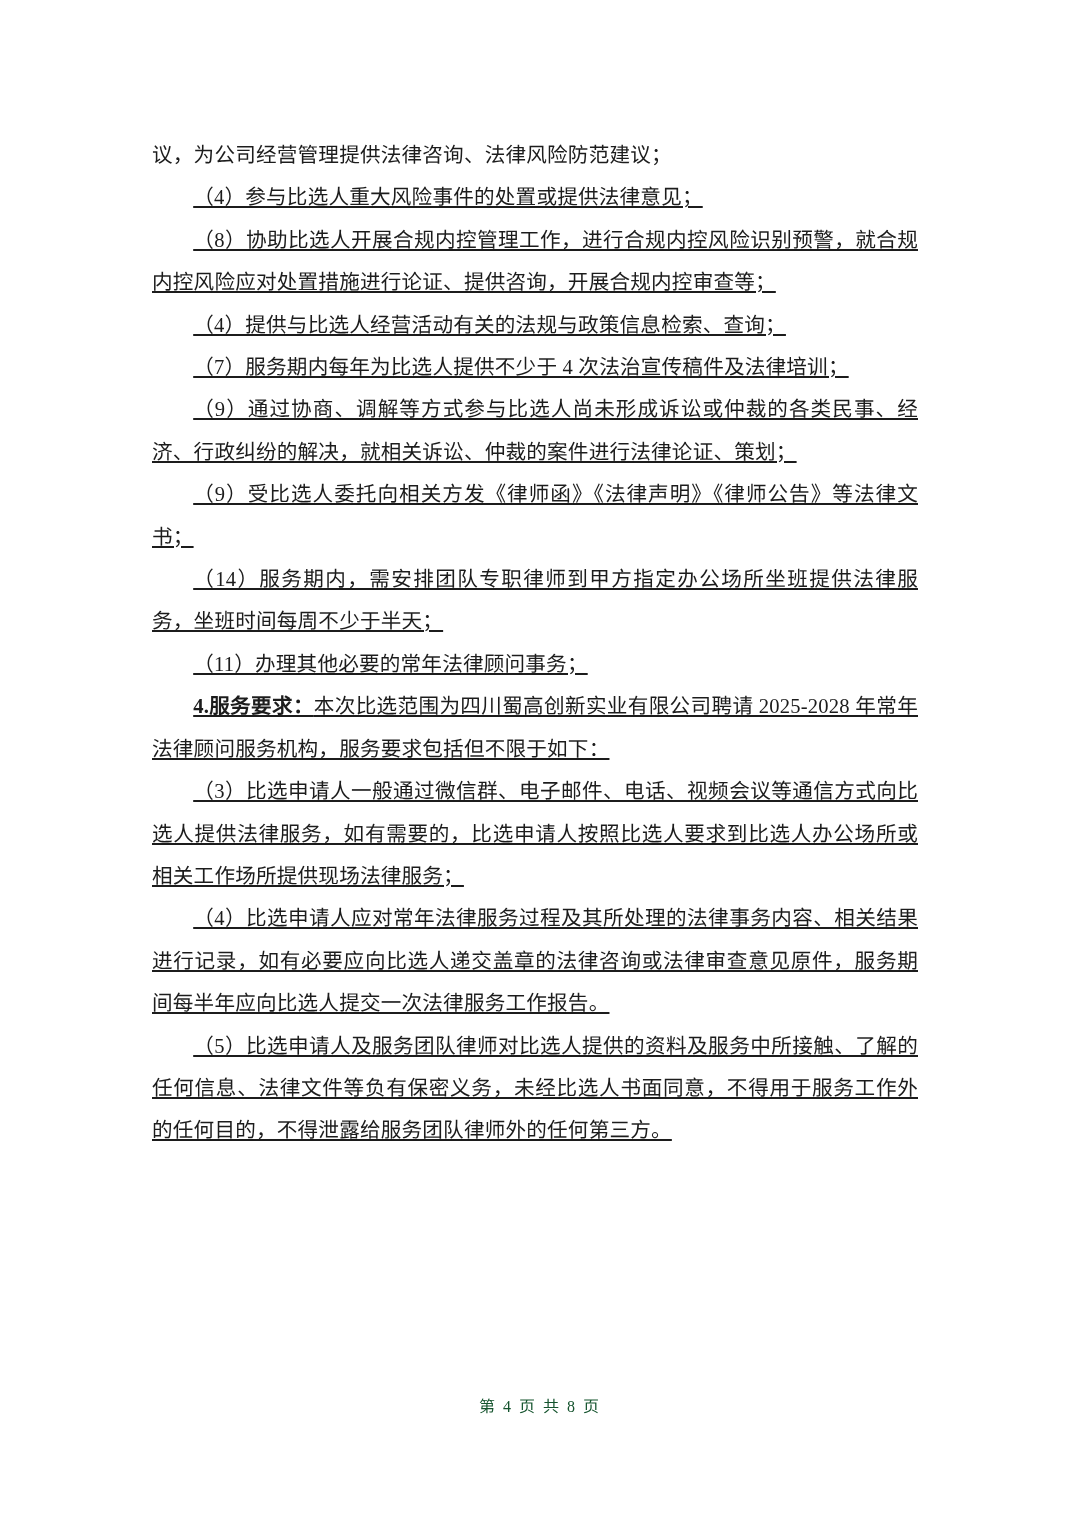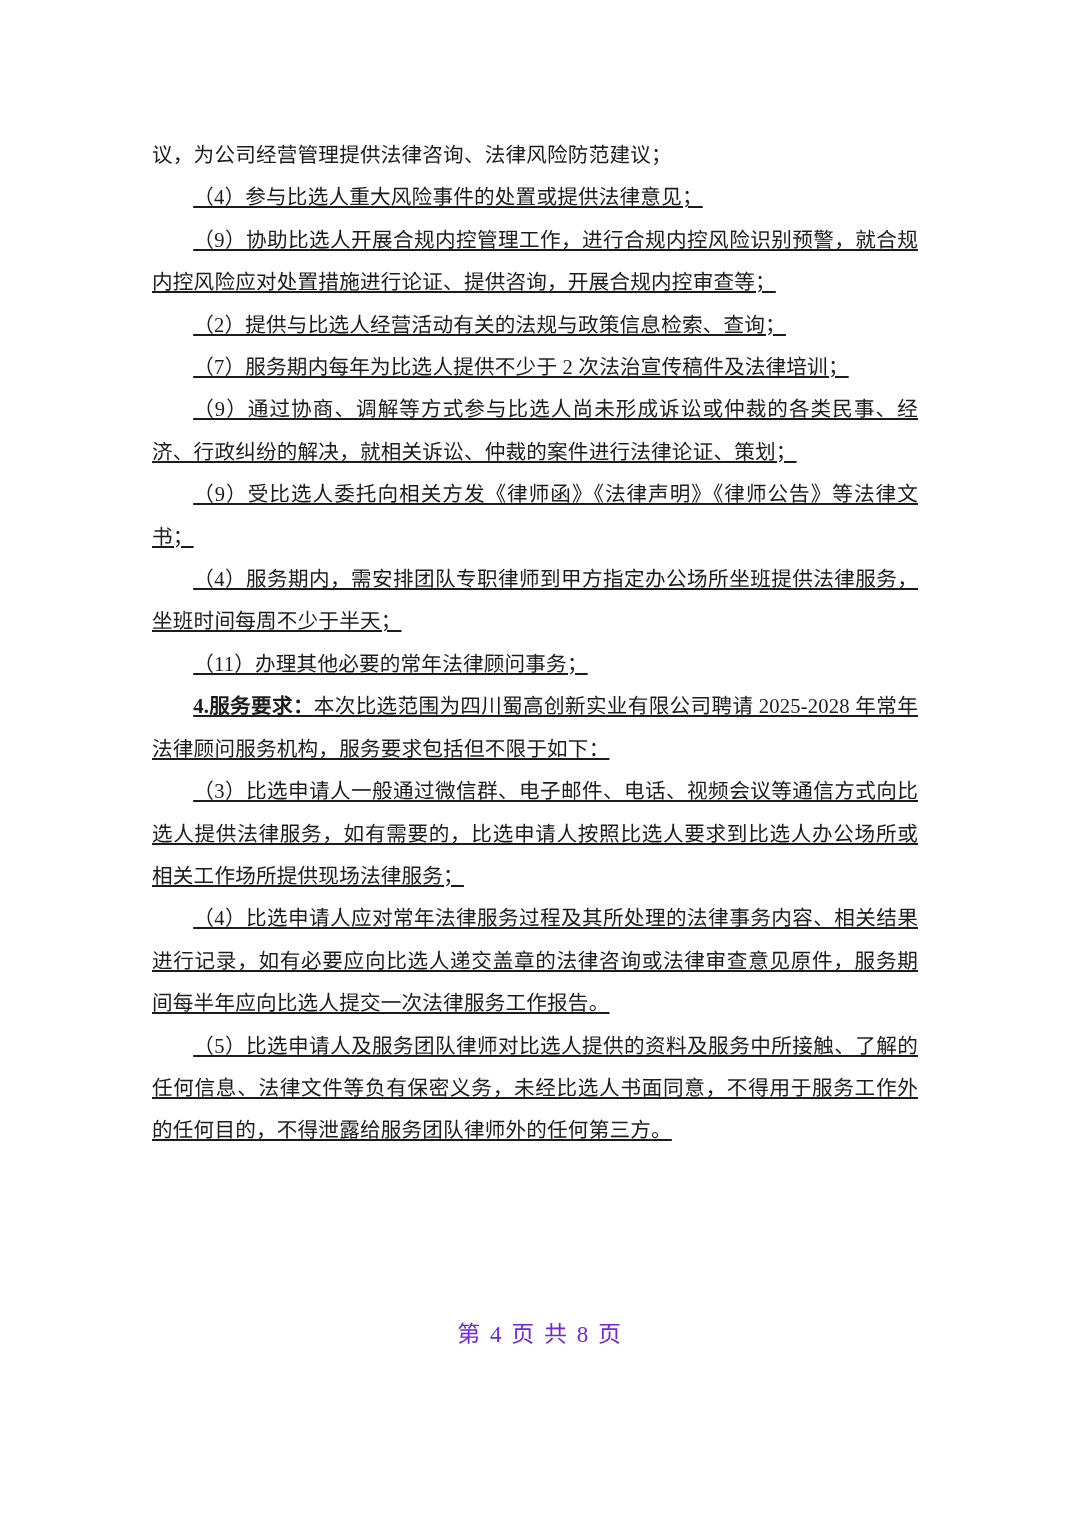--- a/index.html
+++ b/index.html
@@ -34,43 +34,43 @@
   .doc-body p.indent {
     text-indent: 2em;
     text-decoration: underline;
   }
   .doc-body .lead {
     font-weight: bold;
     margin-top: 28px;
   }
   .page-footer {
     position: absolute;
-    top: 1320px;
+    top: 1392px;
     left: 0;
     width: 1080px;
     text-align: center;
-    font-size: 23px;
+    font-size: 16px;
     line-height: 30px;
-    color: #6d28d9;
+    color: #14532d;
     letter-spacing: 2px;
   }
 </style>
 </head>
 <body>
 
 <div class="page">
   <div class="doc-body" id="doc-body">
       <p class=""><span>议，为公司经营管理提供法律咨询、法律风险防范建议；</span></p>
       <p class="indent"><span>（4）参与比选人重大风险事件的处置或提供法律意见；</span></p>
-      <p class="indent"><span>（9）协助比选人开展合规内控管理工作，进行合规内控风险识别预警，就合规内控风险应对处置措施进行论证、提供咨询，开展合规内控审查等；</span></p>
-      <p class="indent"><span>（2）提供与比选人经营活动有关的法规与政策信息检索、查询；</span></p>
-      <p class="indent"><span>（7）服务期内每年为比选人提供不少于 2 次法治宣传稿件及法律培训；</span></p>
+      <p class="indent"><span>（8）协助比选人开展合规内控管理工作，进行合规内控风险识别预警，就合规内控风险应对处置措施进行论证、提供咨询，开展合规内控审查等；</span></p>
+      <p class="indent"><span>（4）提供与比选人经营活动有关的法规与政策信息检索、查询；</span></p>
+      <p class="indent"><span>（7）服务期内每年为比选人提供不少于 4 次法治宣传稿件及法律培训；</span></p>
       <p class="indent"><span>（9）通过协商、调解等方式参与比选人尚未形成诉讼或仲裁的各类民事、经济、行政纠纷的解决，就相关诉讼、仲裁的案件进行法律论证、策划；</span></p>
       <p class="indent"><span>（9）受比选人委托向相关方发《律师函》《法律声明》《律师公告》等法律文书；</span></p>
-      <p class="indent"><span>（4）服务期内，需安排团队专职律师到甲方指定办公场所坐班提供法律服务，坐班时间每周不少于半天；</span></p>
+      <p class="indent"><span>（14）服务期内，需安排团队专职律师到甲方指定办公场所坐班提供法律服务，坐班时间每周不少于半天；</span></p>
       <p class="indent"><span>（11）办理其他必要的常年法律顾问事务；</span></p>
       <p class="indent"><span class="lead">4.服务要求：</span><span>本次比选范围为四川蜀高创新实业有限公司聘请 2025-2028 年常年法律顾问服务机构，服务要求包括但不限于如下：</span></p>
       <p class="indent"><span>（3）比选申请人一般通过微信群、电子邮件、电话、视频会议等通信方式向比选人提供法律服务，如有需要的，比选申请人按照比选人要求到比选人办公场所或相关工作场所提供现场法律服务；</span></p>
       <p class="indent"><span>（4）比选申请人应对常年法律服务过程及其所处理的法律事务内容、相关结果进行记录，如有必要应向比选人递交盖章的法律咨询或法律审查意见原件，服务期间每半年应向比选人提交一次法律服务工作报告。</span></p>
       <p class="indent"><span>（5）比选申请人及服务团队律师对比选人提供的资料及服务中所接触、了解的任何信息、法律文件等负有保密义务，未经比选人书面同意，不得用于服务工作外的任何目的，不得泄露给服务团队律师外的任何第三方。</span></p>
     </div>
   <div class="page-footer">
     <span>第 4 页 共 8 页</span>
   </div>
 </div>

